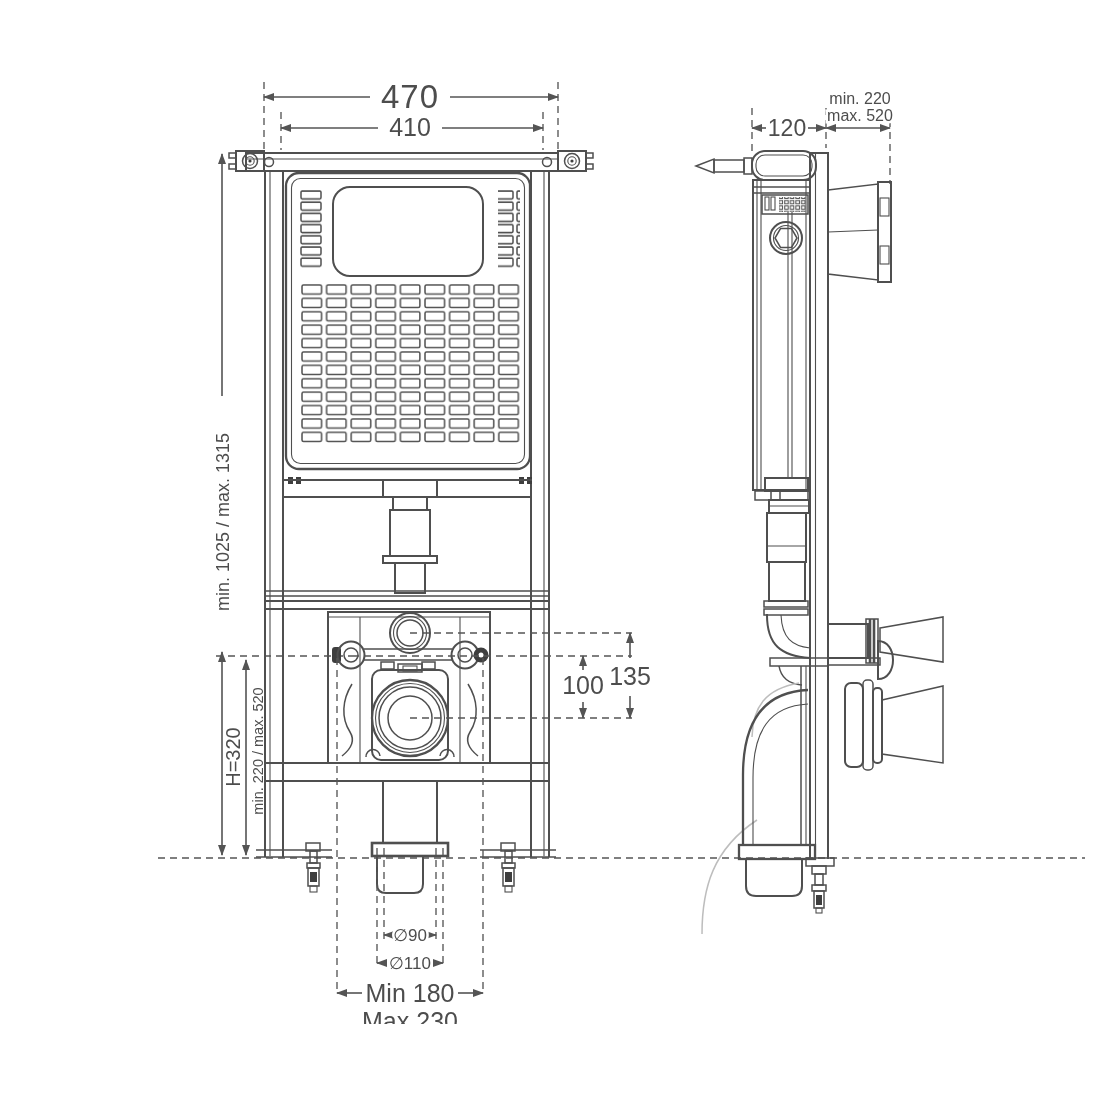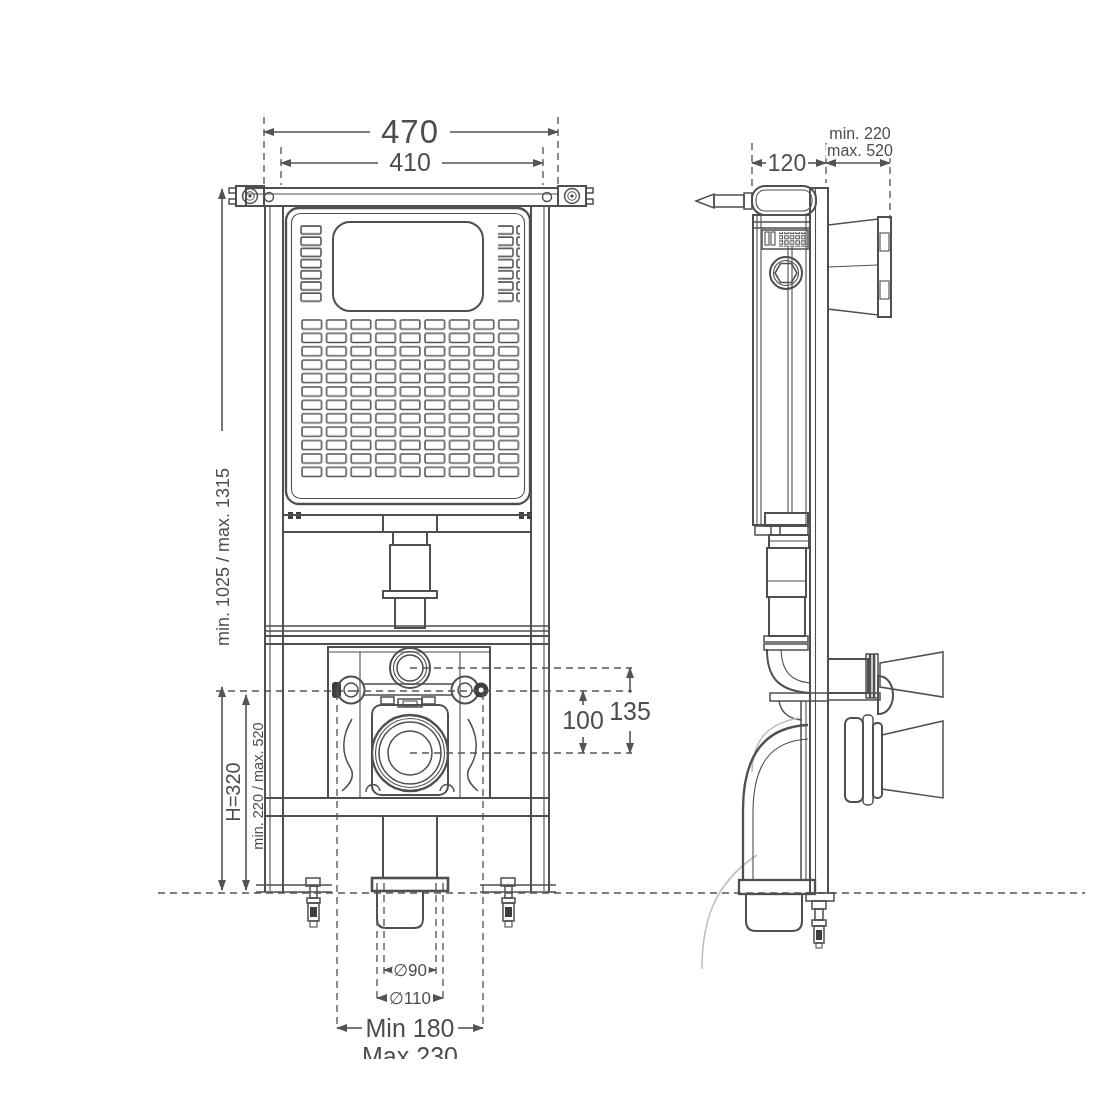--- a/index.html
+++ b/index.html
@@ -1,16 +1,16 @@
 <!DOCTYPE html>
 <html><head>
 <meta charset="utf-8">
 <style>
   html,body{margin:0;padding:0;background:#ffffff;}
-  .stage{width:1100px;height:1024px;position:relative;background:#fff;overflow:hidden;margin-top:35px;}
+  .stage{width:1100px;height:1024px;position:relative;background:#fff;overflow:hidden;}
   svg{display:block;}
   .ln{stroke:#4f4f4f;fill:none;stroke-width:2;stroke-linecap:square;}
   .ln22{stroke:#4f4f4f;fill:none;stroke-width:2.3;}
   .ln15{stroke:#4f4f4f;fill:none;stroke-width:1.5;}
   .ln1{stroke:#4f4f4f;fill:none;stroke-width:1.1;}
   .thk{stroke:#4f4f4f;fill:none;stroke-width:2.6;}
   .dash{stroke:#565656;fill:none;stroke-width:1.35;stroke-dasharray:7 5;}
   .dim{stroke:#545454;fill:none;stroke-width:1.6;}
   .dark{fill:#3e3e3e;stroke:none;}
   .fw{fill:#ffffff;}

